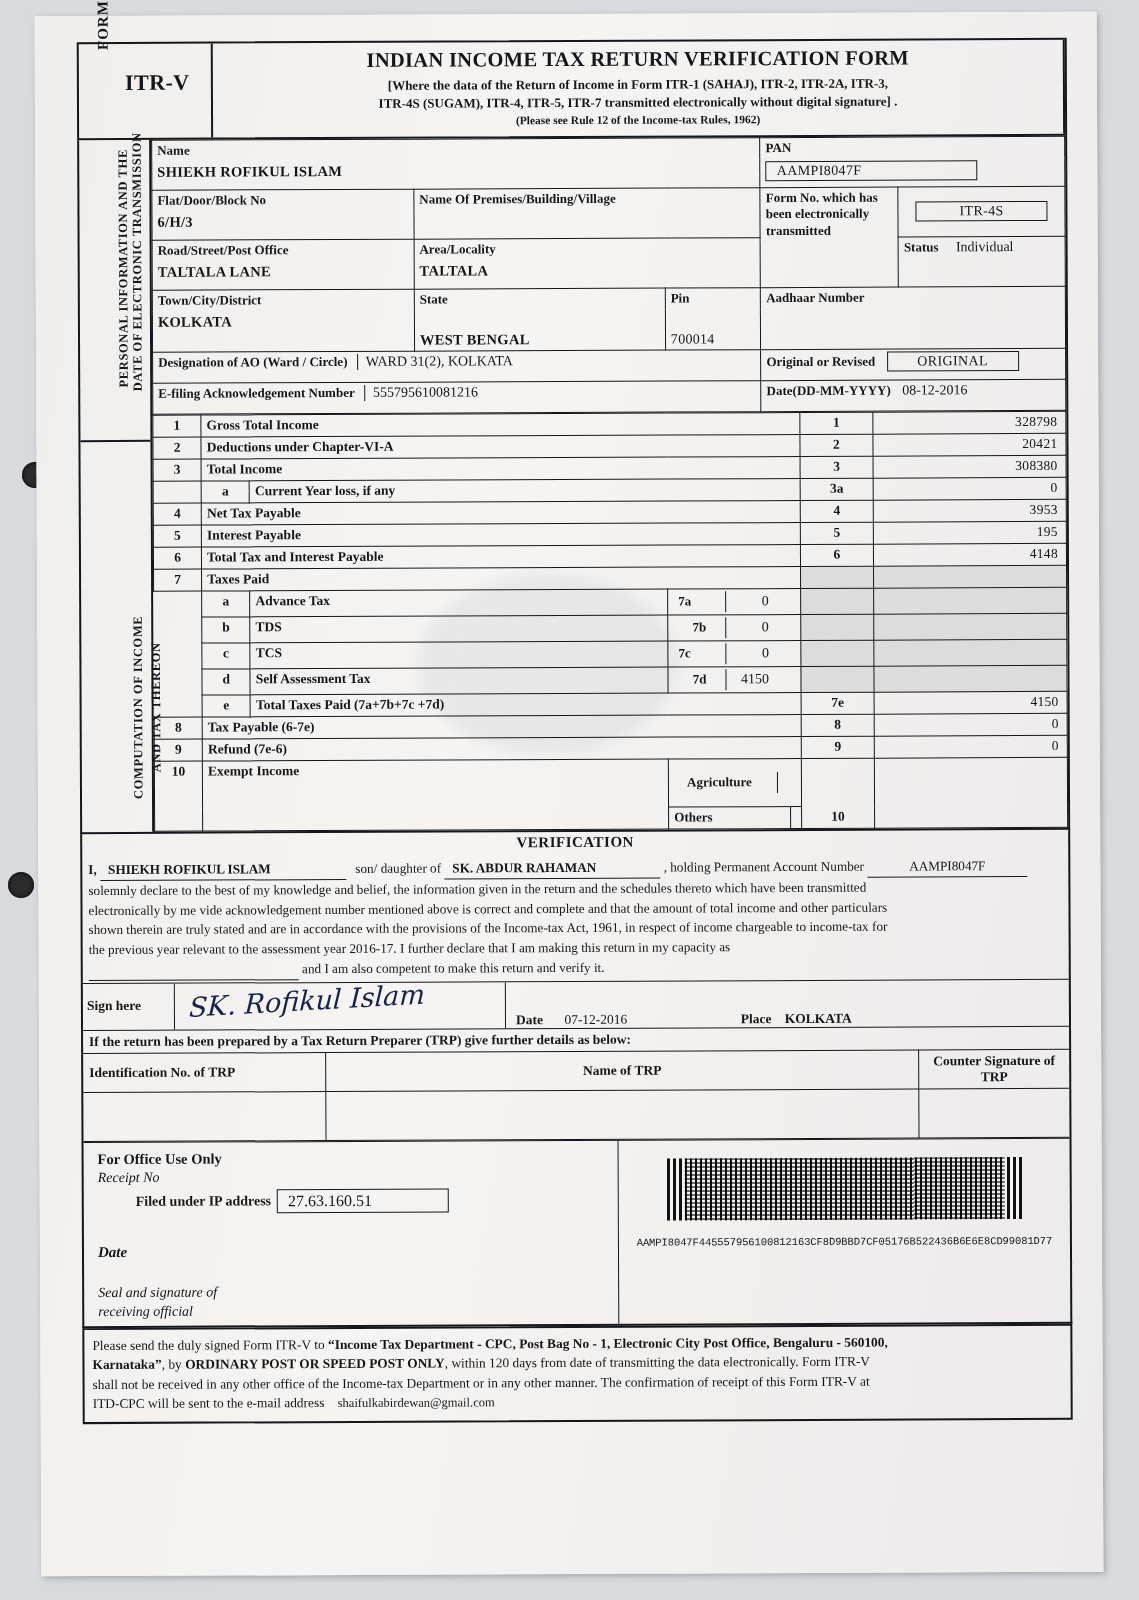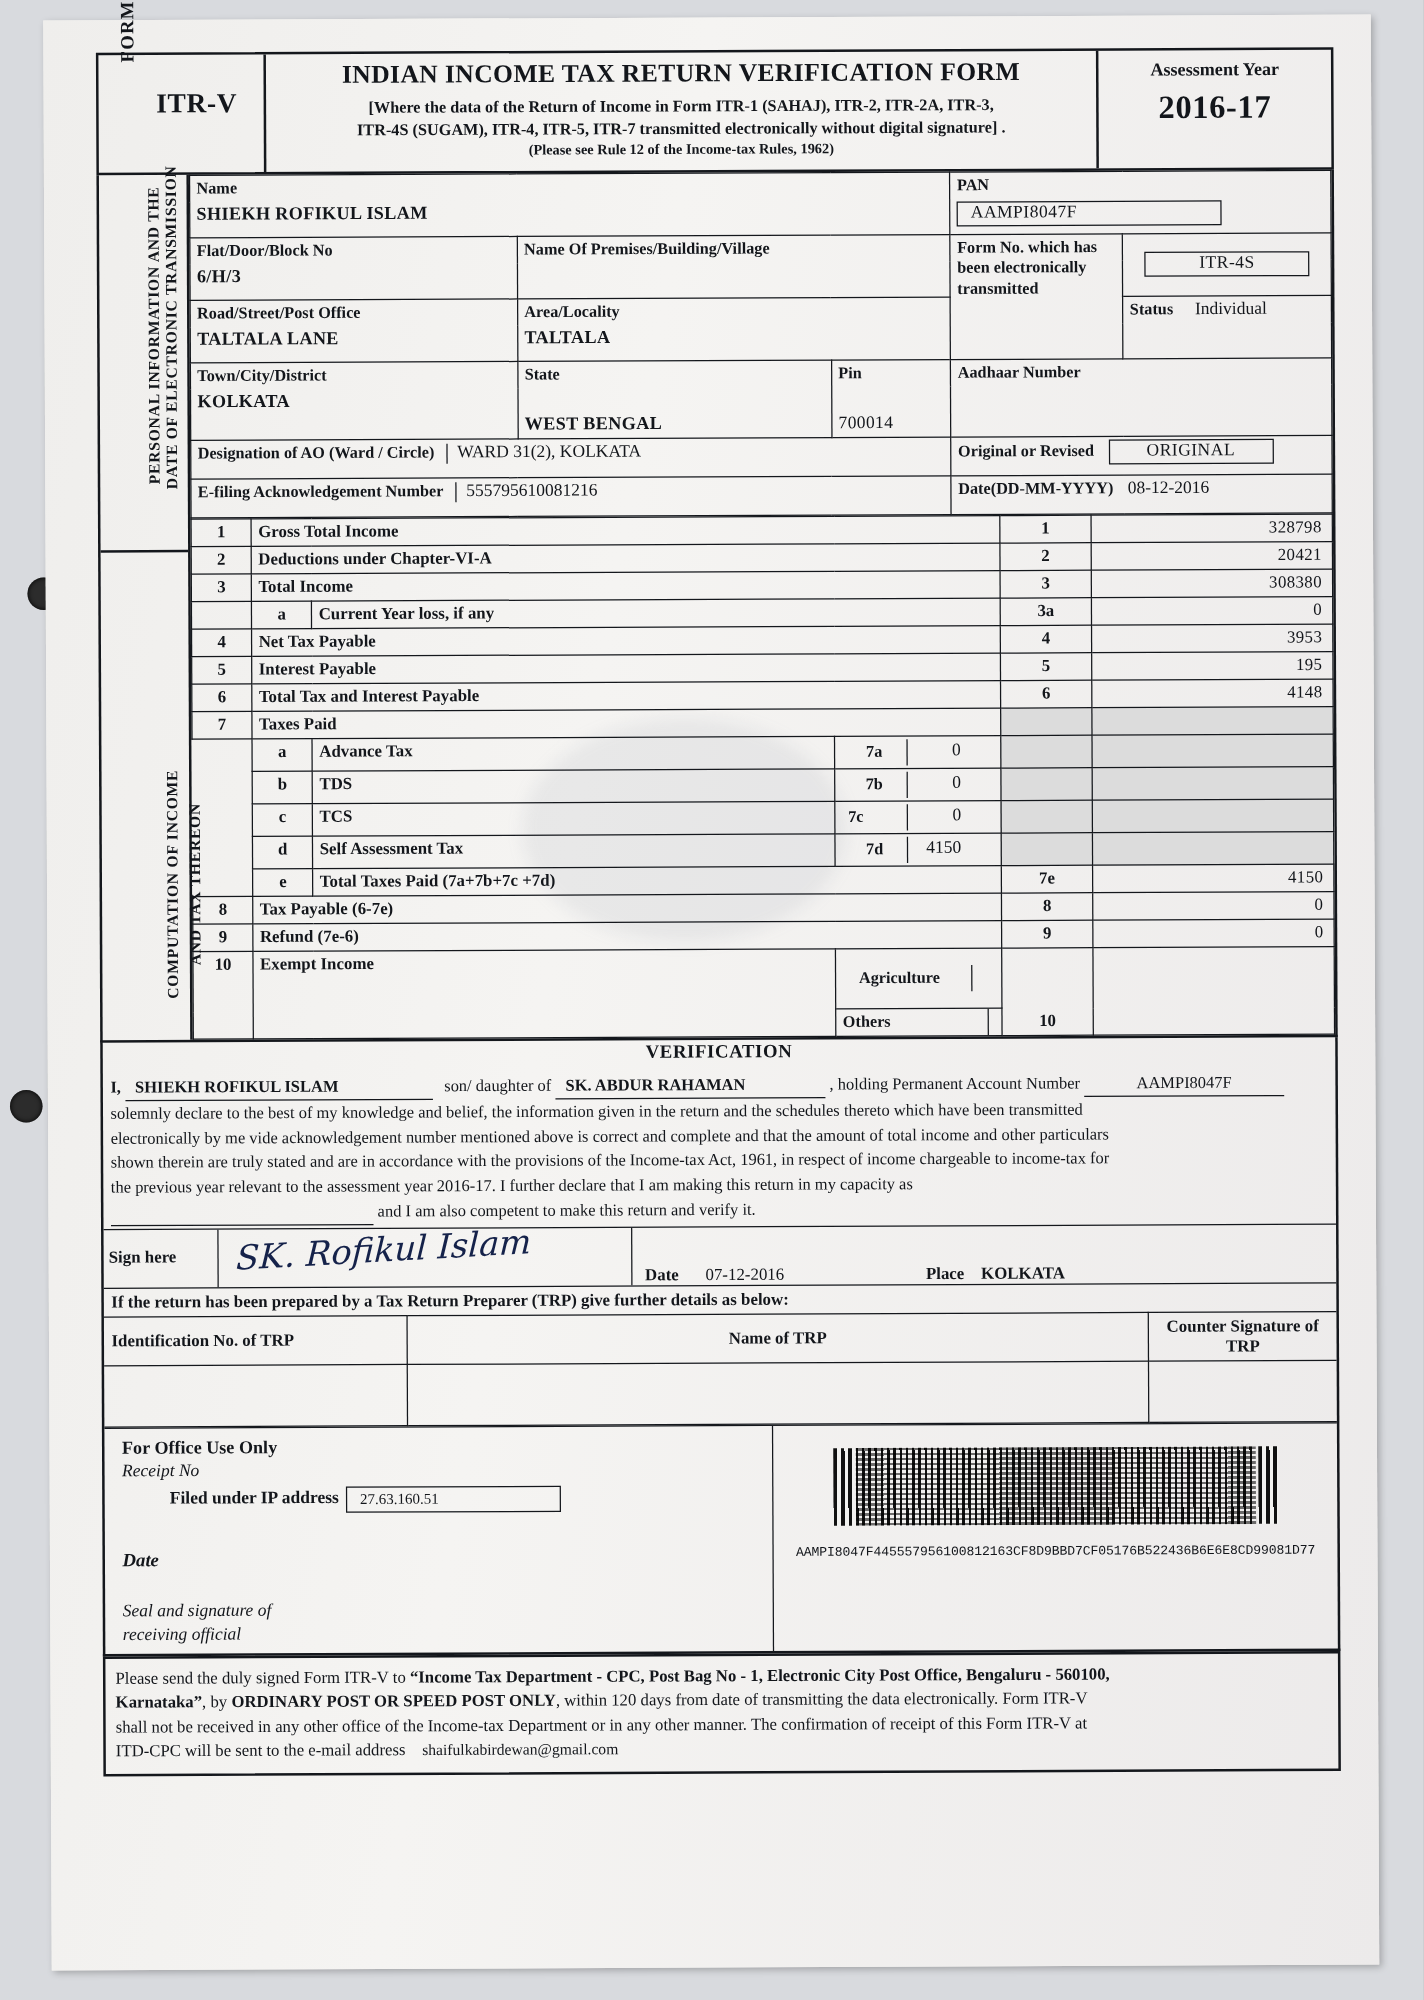--- a/index.html
+++ b/index.html
@@ -257,21 +257,21 @@
   .office-right {
     flex: 1;
     position: relative;
     padding: 10px;
     box-sizing: border-box;
   }
   .ou-title { font-weight: bold; font-size: 14.5px; }
   .ou-italic { font-style: italic; font-size: 14px; margin-top: 2px;}
   .ip-row { display: flex; align-items: center; margin-top: 4px; margin-left: 38px;}
   .ip-lbl { font-weight: bold; font-size: 14px; margin-right: 6px;}
-  .ip-box { border: 1px solid #14171c; padding: 2px 10px; font-size: 12px; min-width: 150px; }
+  .ip-box { border: 1px solid #14171c; padding: 2px 10px; font-size: 16px; min-width: 150px; }
   .ou-date { font-style: italic; font-weight: bold; font-size: 15px; margin-top: 30px;}
   .ou-seal { font-style: italic; font-size: 14px; margin-top: 22px; line-height: 1.4;}
 
   .barcode {
     height: 62px;
     width: 320px;
     margin: 8px auto 0 auto;
     background:
       repeating-linear-gradient(90deg, #111 0 2px, transparent 2px 5px),
       repeating-linear-gradient(0deg, rgba(0,0,0,0.55) 0 2px, transparent 2px 4px);
@@ -330,24 +330,20 @@
           <span class="itrv">ITR-V</span>
         </div>
         <div class="titlecol">
           <div class="t1">INDIAN INCOME TAX RETURN VERIFICATION FORM</div>
           <div class="t2">
             <div>[Where the data of the Return of Income in Form ITR-1 (SAHAJ), ITR-2, ITR-2A, ITR-3,</div>
             <div>ITR-4S (SUGAM), ITR-4, ITR-5, ITR-7  transmitted electronically without digital signature] .</div>
           </div>
           <div class="t3">(Please see Rule 12 of the Income-tax Rules, 1962)</div>
         </div>
-        <div class="aycol">
-          <div class="ay-label">Assessment Year</div>
-          <div class="ay-value">2016-17</div>
-        </div>
       </div>
 
       <div class="body-wrap">
 
         <div class="sidecol">
           <span class="side-text side-a">PERSONAL INFORMATION AND THE</span>
           <span class="side-text side-a2">DATE OF ELECTRONIC TRANSMISSION</span>
           <div class="sideline"></div>
           <span class="side-text side-b">COMPUTATION OF INCOME</span>
           <span class="side-text side-b2">AND TAX THEREON</span>
@@ -488,21 +484,21 @@
             </tr>
 
             <tr>
               <td class="nb"></td>
               <td class="sub-col">a</td>
               <td class="lbl" style="width:345px">Advance Tax</td>
               <td style="width:0">
                     <table style="width:100%;border-collapse:collapse">
                       <tbody>
                         <tr>
-                <td style="border:none;border-right:1px solid #14171c;width:42px;text-align:center;font-weight:bold;font-size:13px">7a</td>
+                <td style="border:none;border-right:1px solid #14171c;width:42px;text-align:left;font-weight:bold;font-size:13px">7a</td>
                 <td style="border:none;text-align:right;padding-right:26px;font-size:14px">0</td>
               </tr>
                       </tbody>
                     </table>
                   </td>
               <td class="shade"></td>
               <td class="shade"></td>
             </tr>
             <tr>
               <td class="nb"></td>

